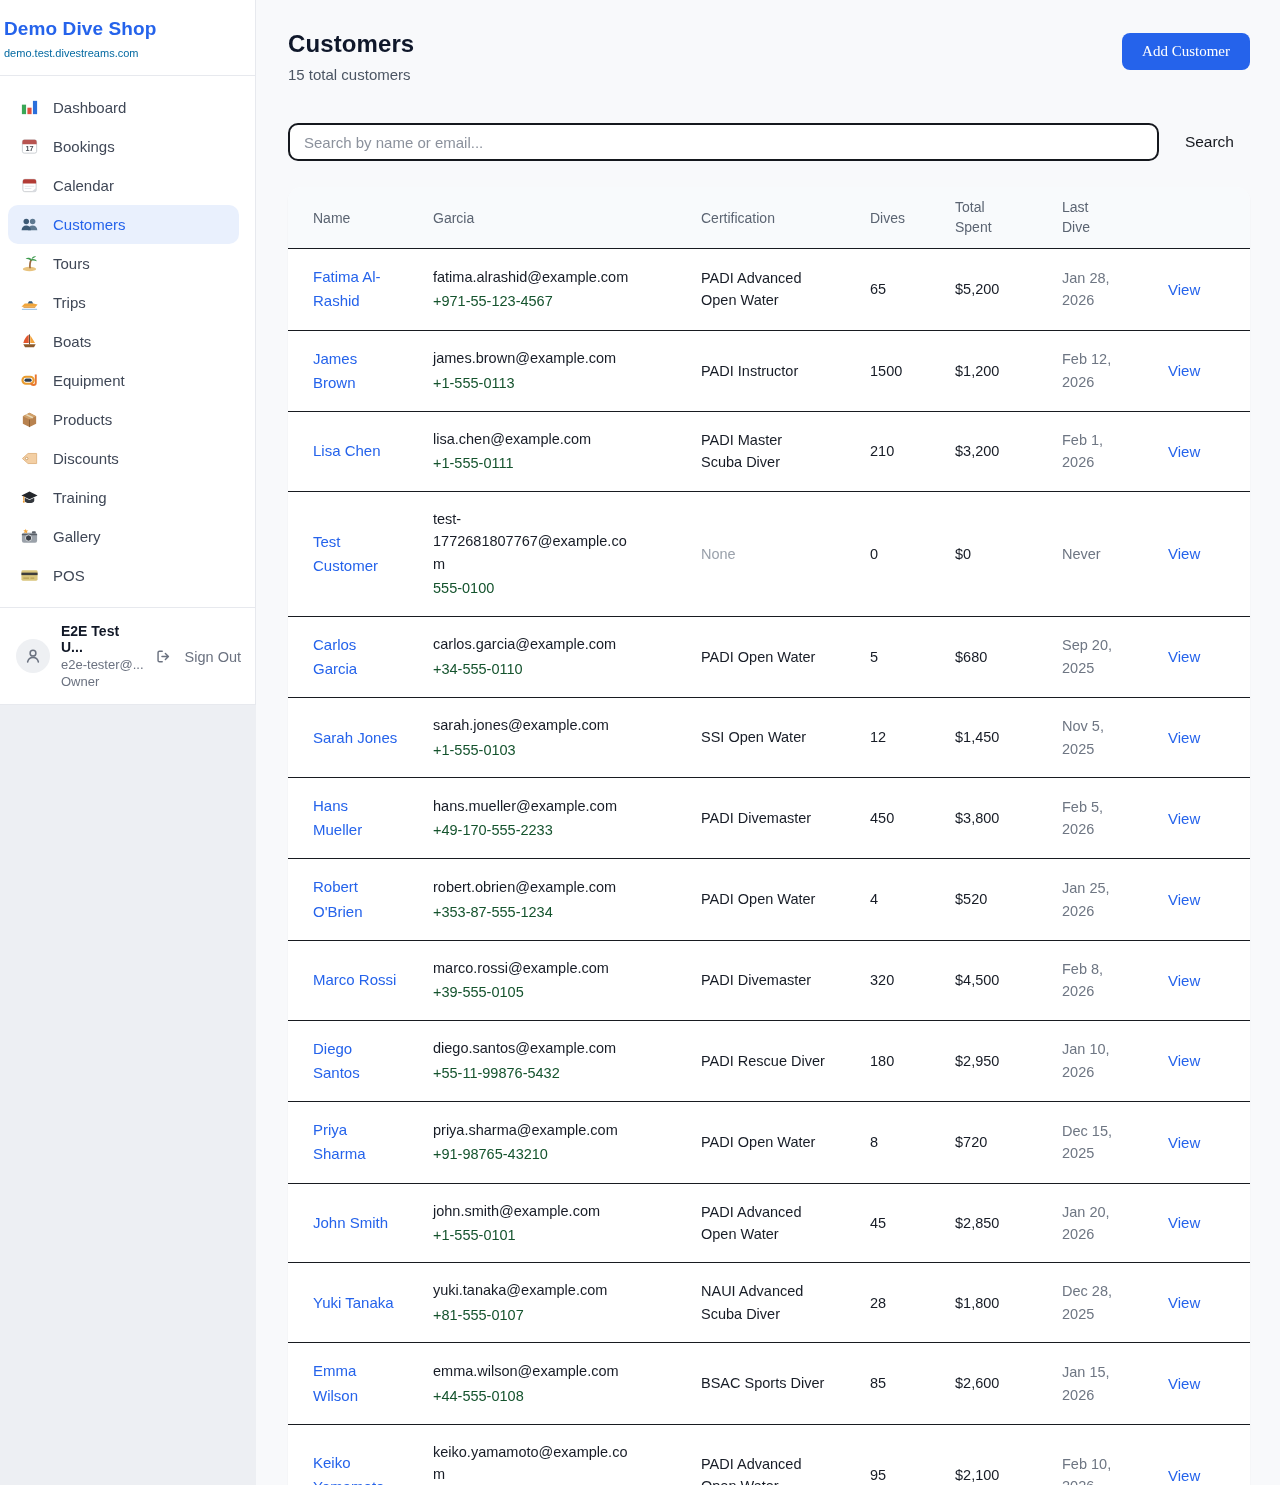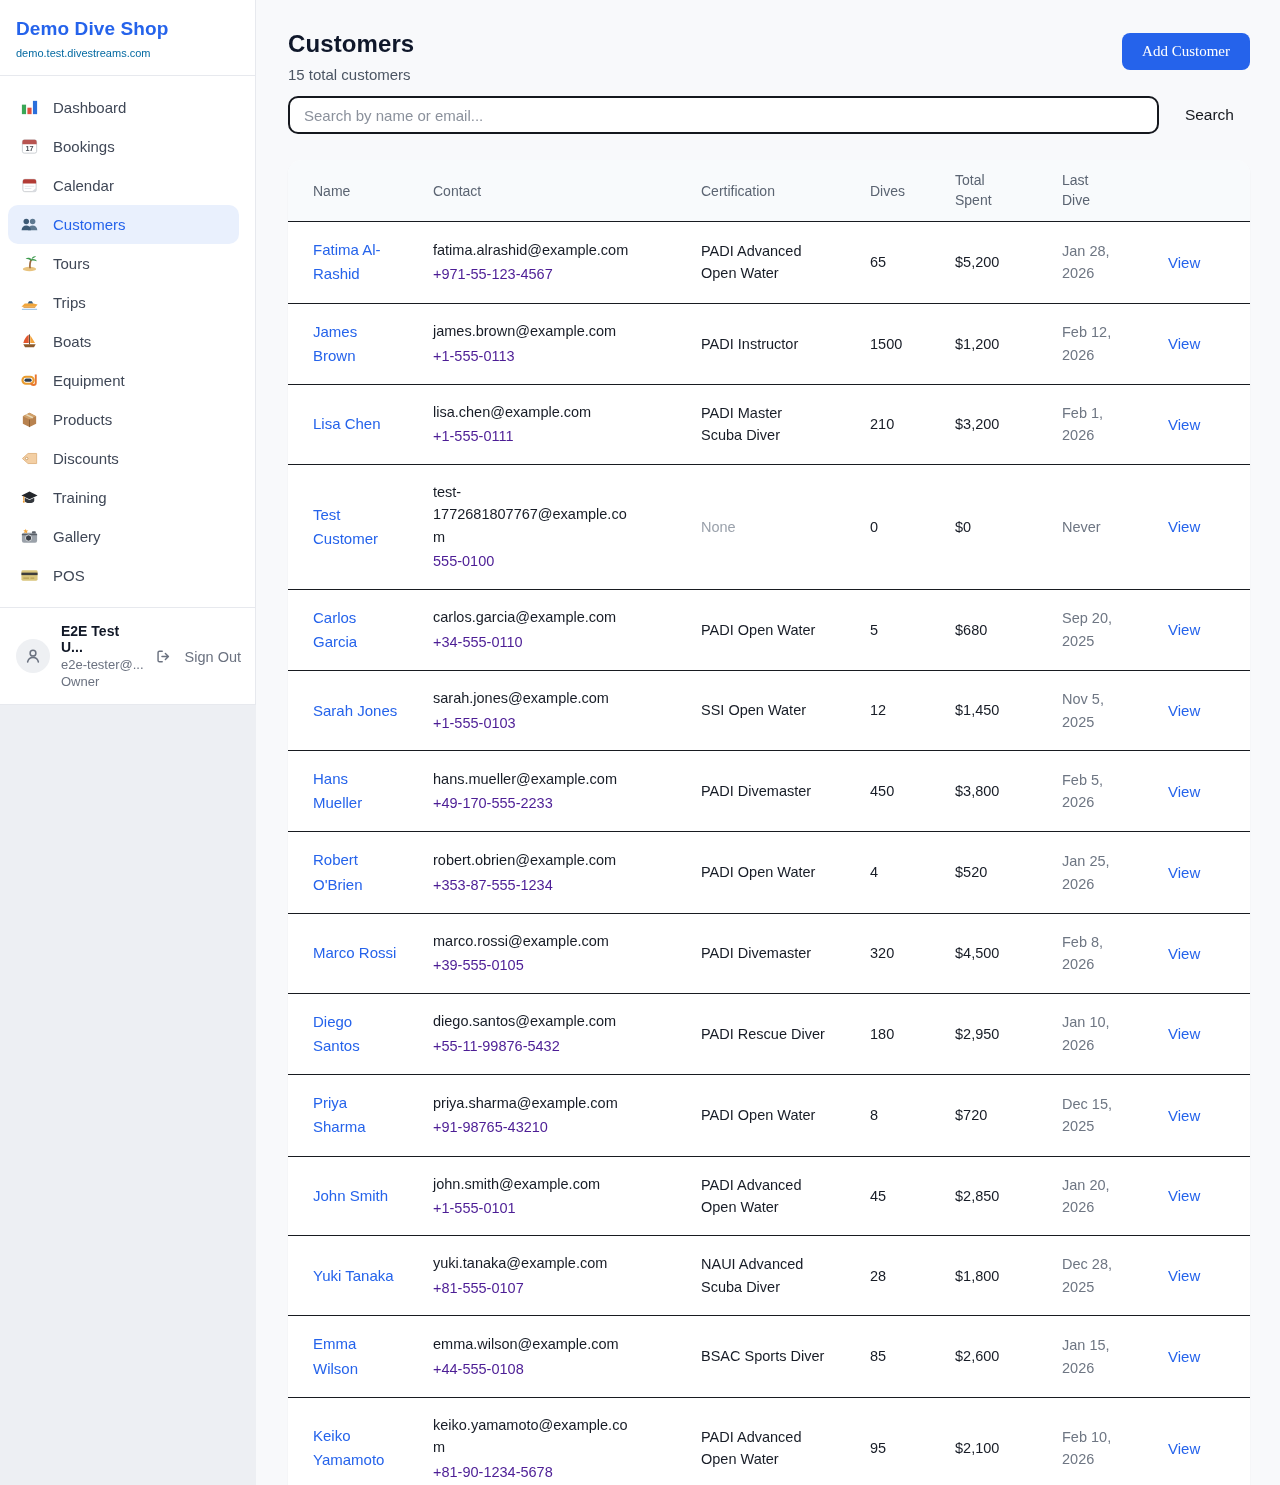--- a/index.html
+++ b/index.html
@@ -8,21 +8,21 @@
     min-height: 1485px;
     background: #edeff3;
     font-family: "Liberation Sans", "DejaVu Sans", sans-serif;
     color: #171c26;
     display: flex;
     align-items: flex-start;
   }
   
   .sidebar-col { width: 256px; flex: 0 0 256px; min-height: 1485px; background: #edeff3; }
   .sidebar-panel { background: #ffffff; border-right: 1px solid #e7e9ee; border-bottom: 1px solid #e7e9ee; }
-  .sidebar-head { padding: 18px 20px 16px 16px; }
+  .sidebar-head { padding: 18px 20px 16px 4px; }
   .brand { color: #2563eb; font-size: 19px; font-weight: 700; letter-spacing: .1px; }
   .brand-domain { margin-top: 7px; font-size: 11px; color: #0369a1; }
   .side-divider { border-top: 1px solid #e7e9ee; }
   nav { padding: 12px 16px 12px 8px; }
   .nav-item {
     display: flex; align-items: center; gap: 14px;
     padding: 10px 12px; border-radius: 10px;
     font-size: 15px; color: #3f4756; cursor: pointer;
   }
   .nav-item .nav-icon { width: 19px; height: 19px; display: inline-flex; }
@@ -52,21 +52,21 @@
   .main-col { flex: 1; min-height: 1485px; background: #edeff3; }
   .main-surface { background: #f8f9fb; padding: 30px 30px 0 32px; }
   .page-head { display: flex; align-items: flex-start; justify-content: space-between; }
   .page-title { font-size: 24px; font-weight: 700; color: #0f172a; letter-spacing: .1px; }
   .page-subtitle { margin-top: 8px; font-size: 15px; color: #4b5563; }
   .primary-btn {
     background: #2563eb; color: #fff; border: none; cursor: pointer;
     font-family: Liberation Serif, serif; font-size: 15px; font-weight: 500;
     padding: 10px 20px; border-radius: 8px; margin-top: 3px; text-align: right;
   }
-  .search-row { display: flex; align-items: center; margin-top: 13px; }
+  .search-row { display: flex; align-items: center; margin-top: 40px; }
   .search-input {
     flex: 1; height: 38px;
     border: 2px solid #15181e; border-radius: 10px;
     background: #fff; padding: 0 14px;
     font-family: inherit; font-size: 15px; color: #171c26;
   }
   .search-input::placeholder { color: #8b919c; }
   .search-btn {
     background: none; border: none; cursor: pointer;
     font-family: inherit; font-size: 15.5px; font-weight: 500; color: #15181e;
@@ -88,21 +88,21 @@
   .hdr-narrow { display: inline-block; max-width: 46px; line-height: 1.4; }
   tbody tr { border-bottom: 1px solid #181b21; }
   tbody tr:last-child { border-bottom: none; }
   td { padding: 16px 10px 16px 0; vertical-align: middle; font-size: 14.5px; line-height: 1.55; }
   td.col-name { padding-right: 32px; line-height: 1.6; }
   td.col-contact { padding-right: 63px; }
   td.col-cert { padding-right: 45px; }
   td.col-last { padding-right: 44px; color: #6e7683; }
   .name-link { color: #2563eb; font-size: 15px; font-weight: 500; text-decoration: none; cursor: pointer; }
   .contact-email { color: #171c26; word-break: break-word; }
-  .contact-phone { color: #4c1d95; margin-top: 2px; }
+  .contact-phone { color: #14532d; margin-top: 2px; }
   .cert-text { color: #171c26; }
   .cert-none { color: #9aa1ab; }
   .num-text, .spent-text { color: #171c26; }
   .view-link { color: #2563eb; font-size: 15px; text-decoration: none; cursor: pointer; }
 </style>
 </head>
 <body>
 
 <aside class="sidebar-col">
   <div class="sidebar-panel">
@@ -301,21 +301,21 @@
             <col style="width:268px">
             <col style="width:169px">
           <col style="width:85px">
             <col style="width:107px">
             <col style="width:106px">
             <col>
         </colgroup>
         <thead>
           <tr>
             <th class="col-name"><span>Name</span></th>
-            <th><span>Contact</span></th>
+            <th><span>Garcia</span></th>
             <th><span>Certification</span></th>
             <th><span>Dives</span></th>
             <th><span class="hdr-narrow">Total Spent</span></th>
             <th><span class="hdr-narrow">Last Dive</span></th>
             <th><span></span></th>
           </tr>
         </thead>
         <tbody id="customer-rows">
             <tr>
               <td class="col-name"><a class="name-link">Fatima Al-Rashid</a></td>

